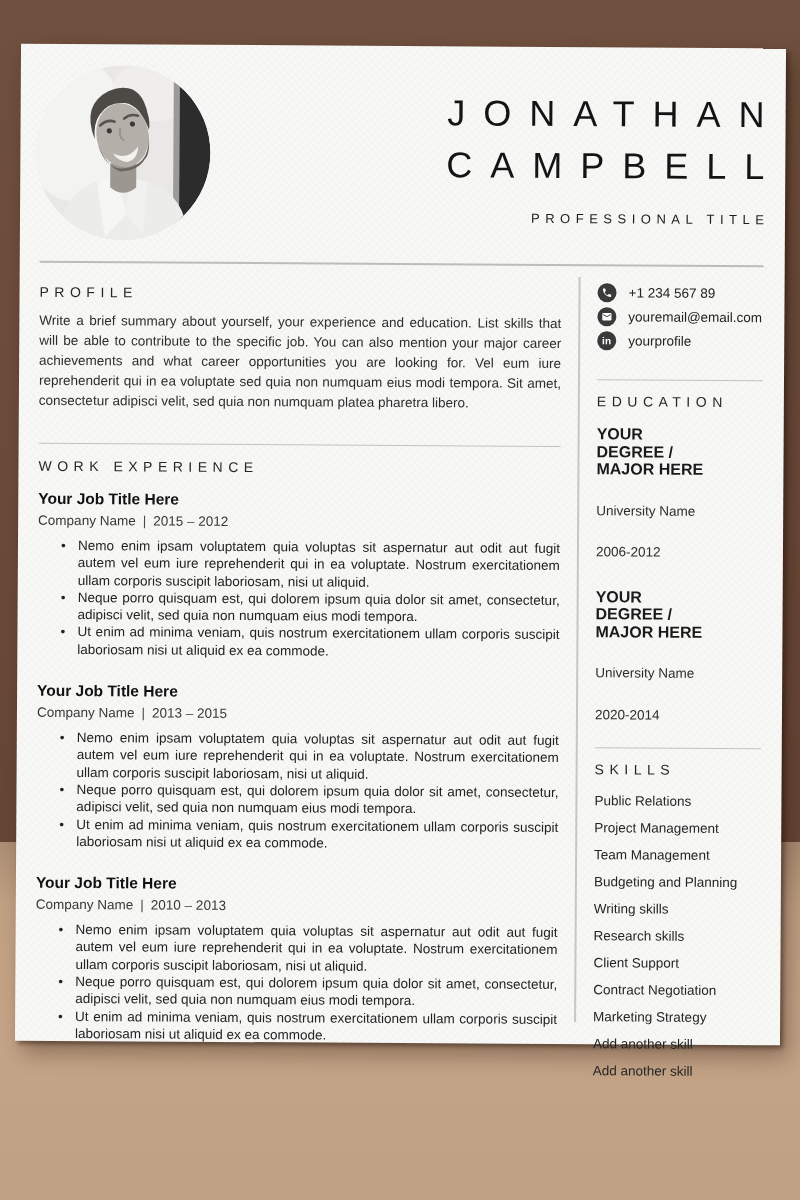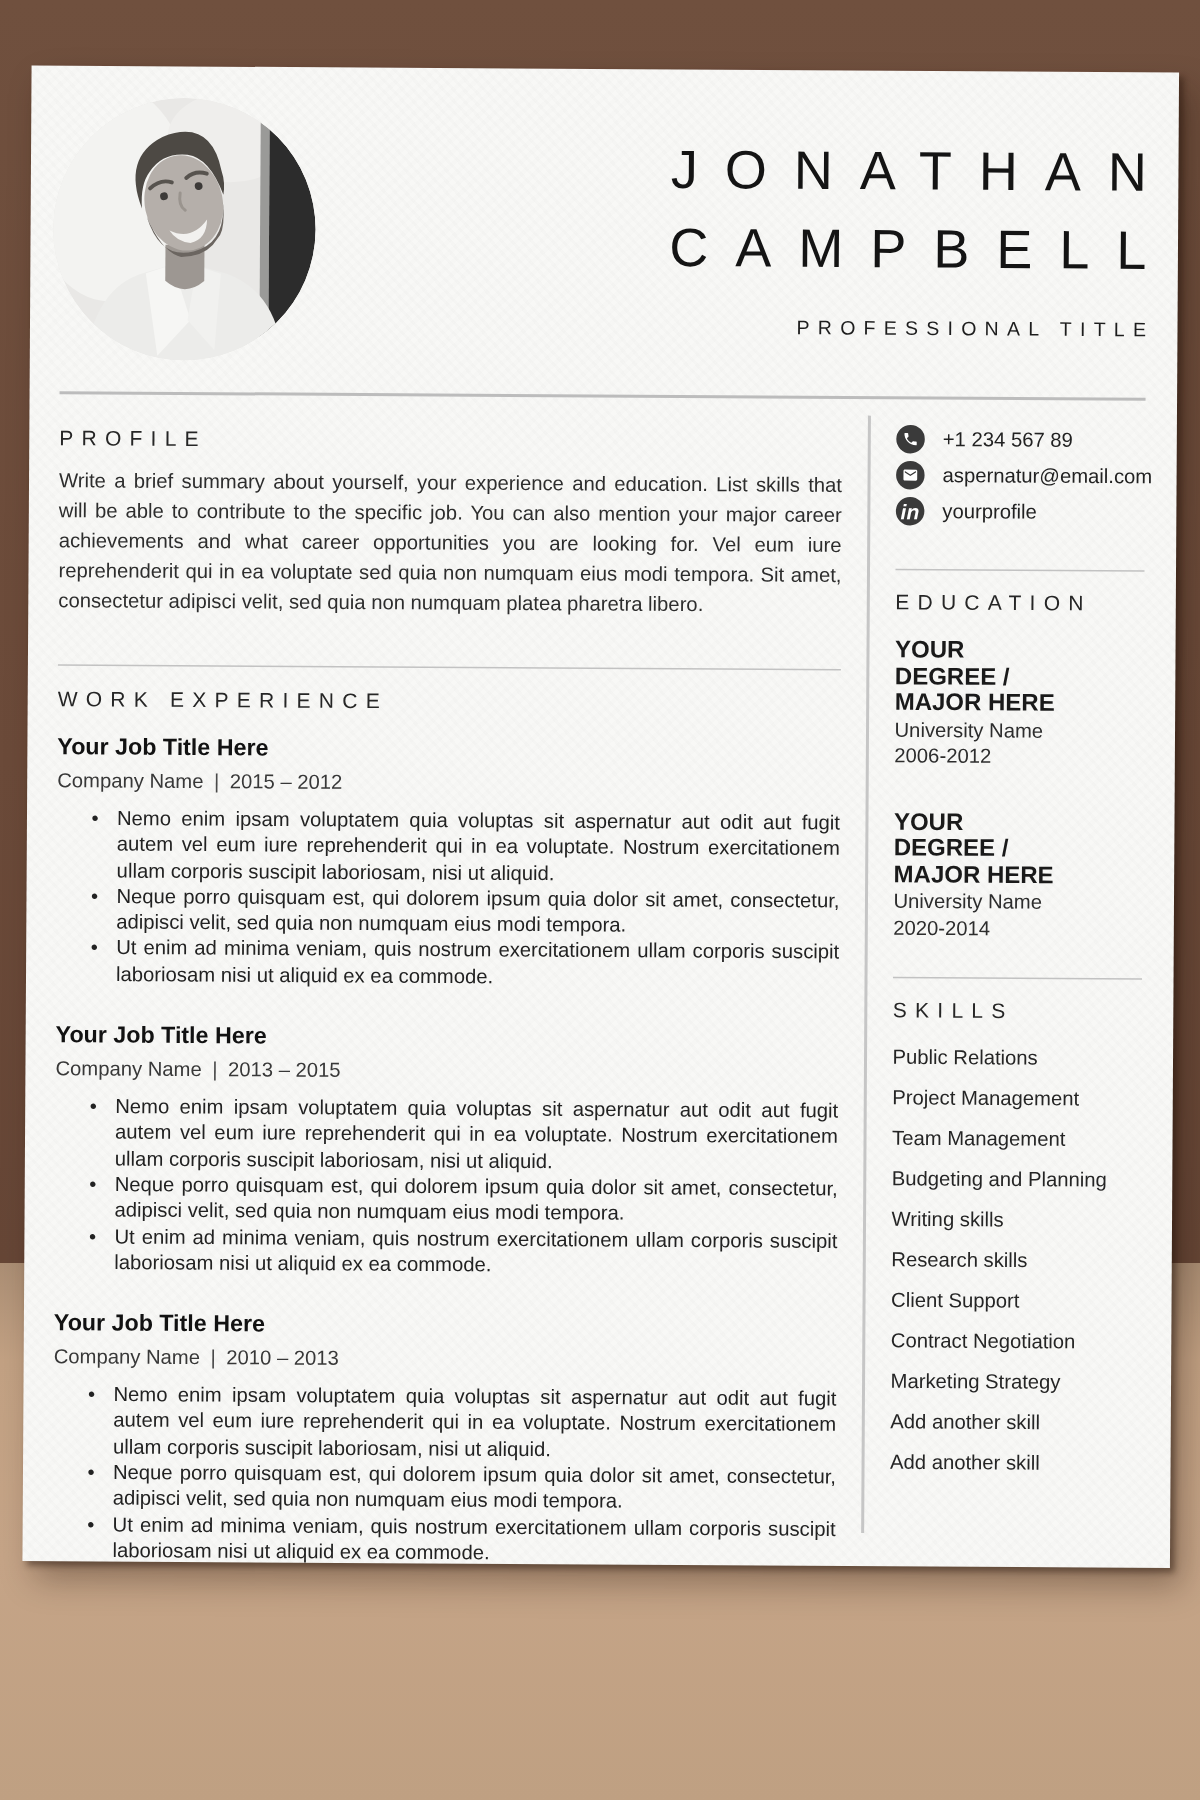--- a/index.html
+++ b/index.html
@@ -86,31 +86,30 @@
   }
   
   .contact-list { margin-top:10px; }
   .contact-row { display:flex; align-items:flex-start; margin-bottom:5px; }
   .contact-icon {
     flex:0 0 19px; width:19px; height:19px; border-radius:50%;
     background:#3a3a3a; display:flex; align-items:center; justify-content:center;
   }
   .contact-icon svg { width:11px; height:11px; display:block; }
   .contact-icon .in-glyph {
-    color:#fff; font-size:14px; font-weight:700; line-height:1;
+    color:#fff; font-size:10px; font-weight:700; line-height:1;
     letter-spacing:0.2px;
-    font-style:italic;
   }
   .contact-text { margin-left:12px; font-size:13.5px; line-height:19px; color:#222;text-align:center; }
   .contact-text.multiline div { line-height:16.5px; }
   
   .edu-entry { margin-top:16px; }
   .edu-entry + .edu-entry { margin-top:27px; }
   .edu-degree { font-size:16px; font-weight:700; line-height:17.5px; color:#1a1a1a; max-width:118px; }
-  .edu-school, .edu-years { font-size:13.5px; line-height:17.5px; color:#2d2d2d; }
+  .edu-school, .edu-years { font-size:13.5px; line-height:17.5px; color:#2d2d2d;margin-top:24px; }
   
   .skills-list { margin-top:15px; }
   .skill-item { font-size:13.5px; line-height:17px; color:#252525; margin-bottom:10px; }
 </style>
 </head>
 <body>
 
 <div class="bg-top"></div>
 <div class="bg-bottom"></div>
 
@@ -212,21 +211,21 @@
             </svg>
         </span>
         <span class="contact-text">+1 234 567 89</span>
       </div>
       <div class="contact-row">
         <span class="contact-icon">
           <svg viewBox="0 0 24 24">
               <path d="M20 4H4c-1.1 0-2 .9-2 2v12c0 1.1.9 2 2 2h16c1.1 0 2-.9 2-2V6c0-1.1-.9-2-2-2zm0 4.2-8 5-8-5V6l8 5 8-5v2.2z" fill="#ffffff"></path>
             </svg>
         </span>
-        <span class="contact-text">aspernatur@email.com</span>
+        <span class="contact-text">youremail@email.com</span>
       </div>
       <div class="contact-row">
         <span class="contact-icon">
           <span class="in-glyph">in</span>
         </span>
         <span class="contact-text">yourprofile</span>
       </div>
     </div>
 
     <hr class="col-rule">

